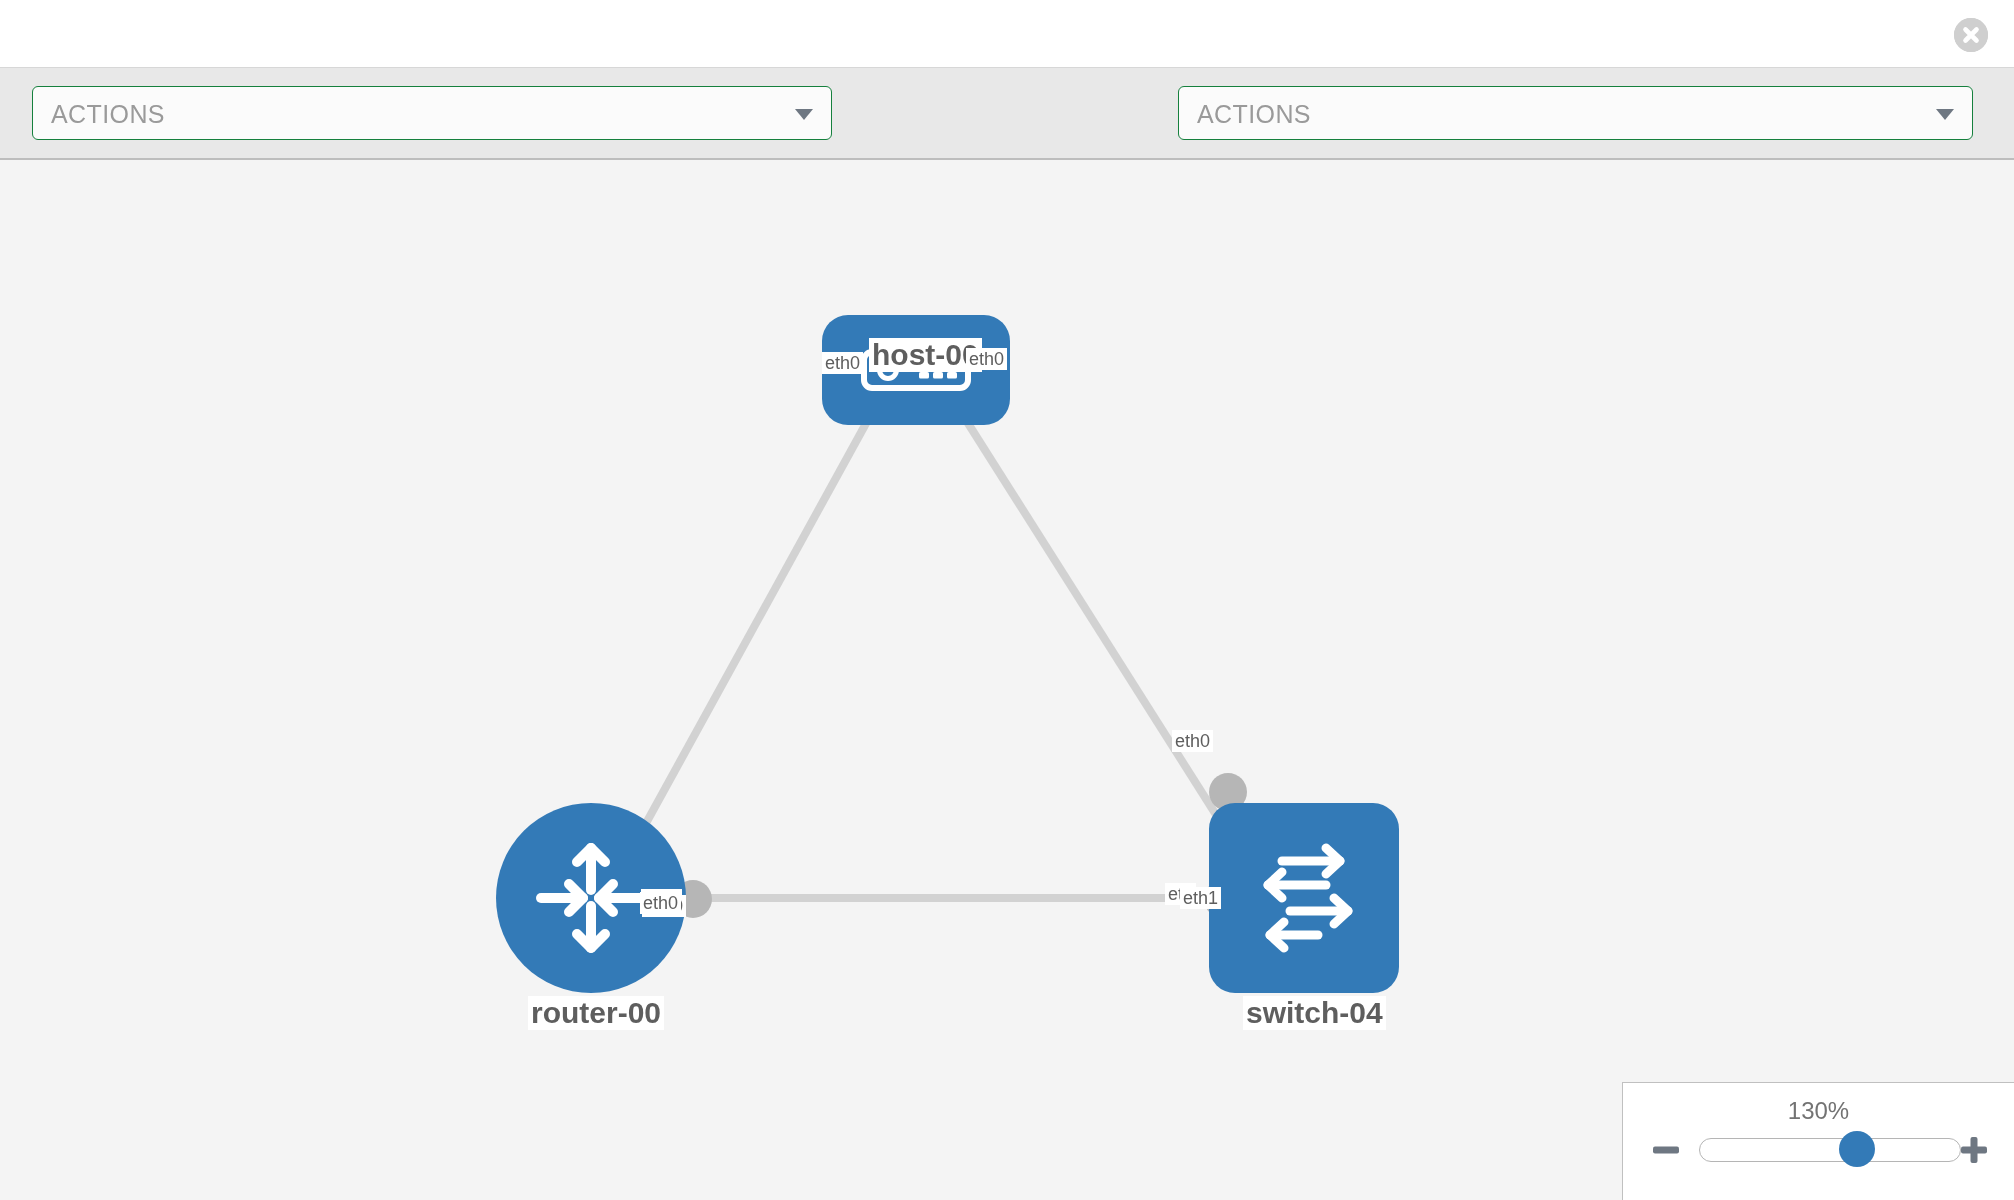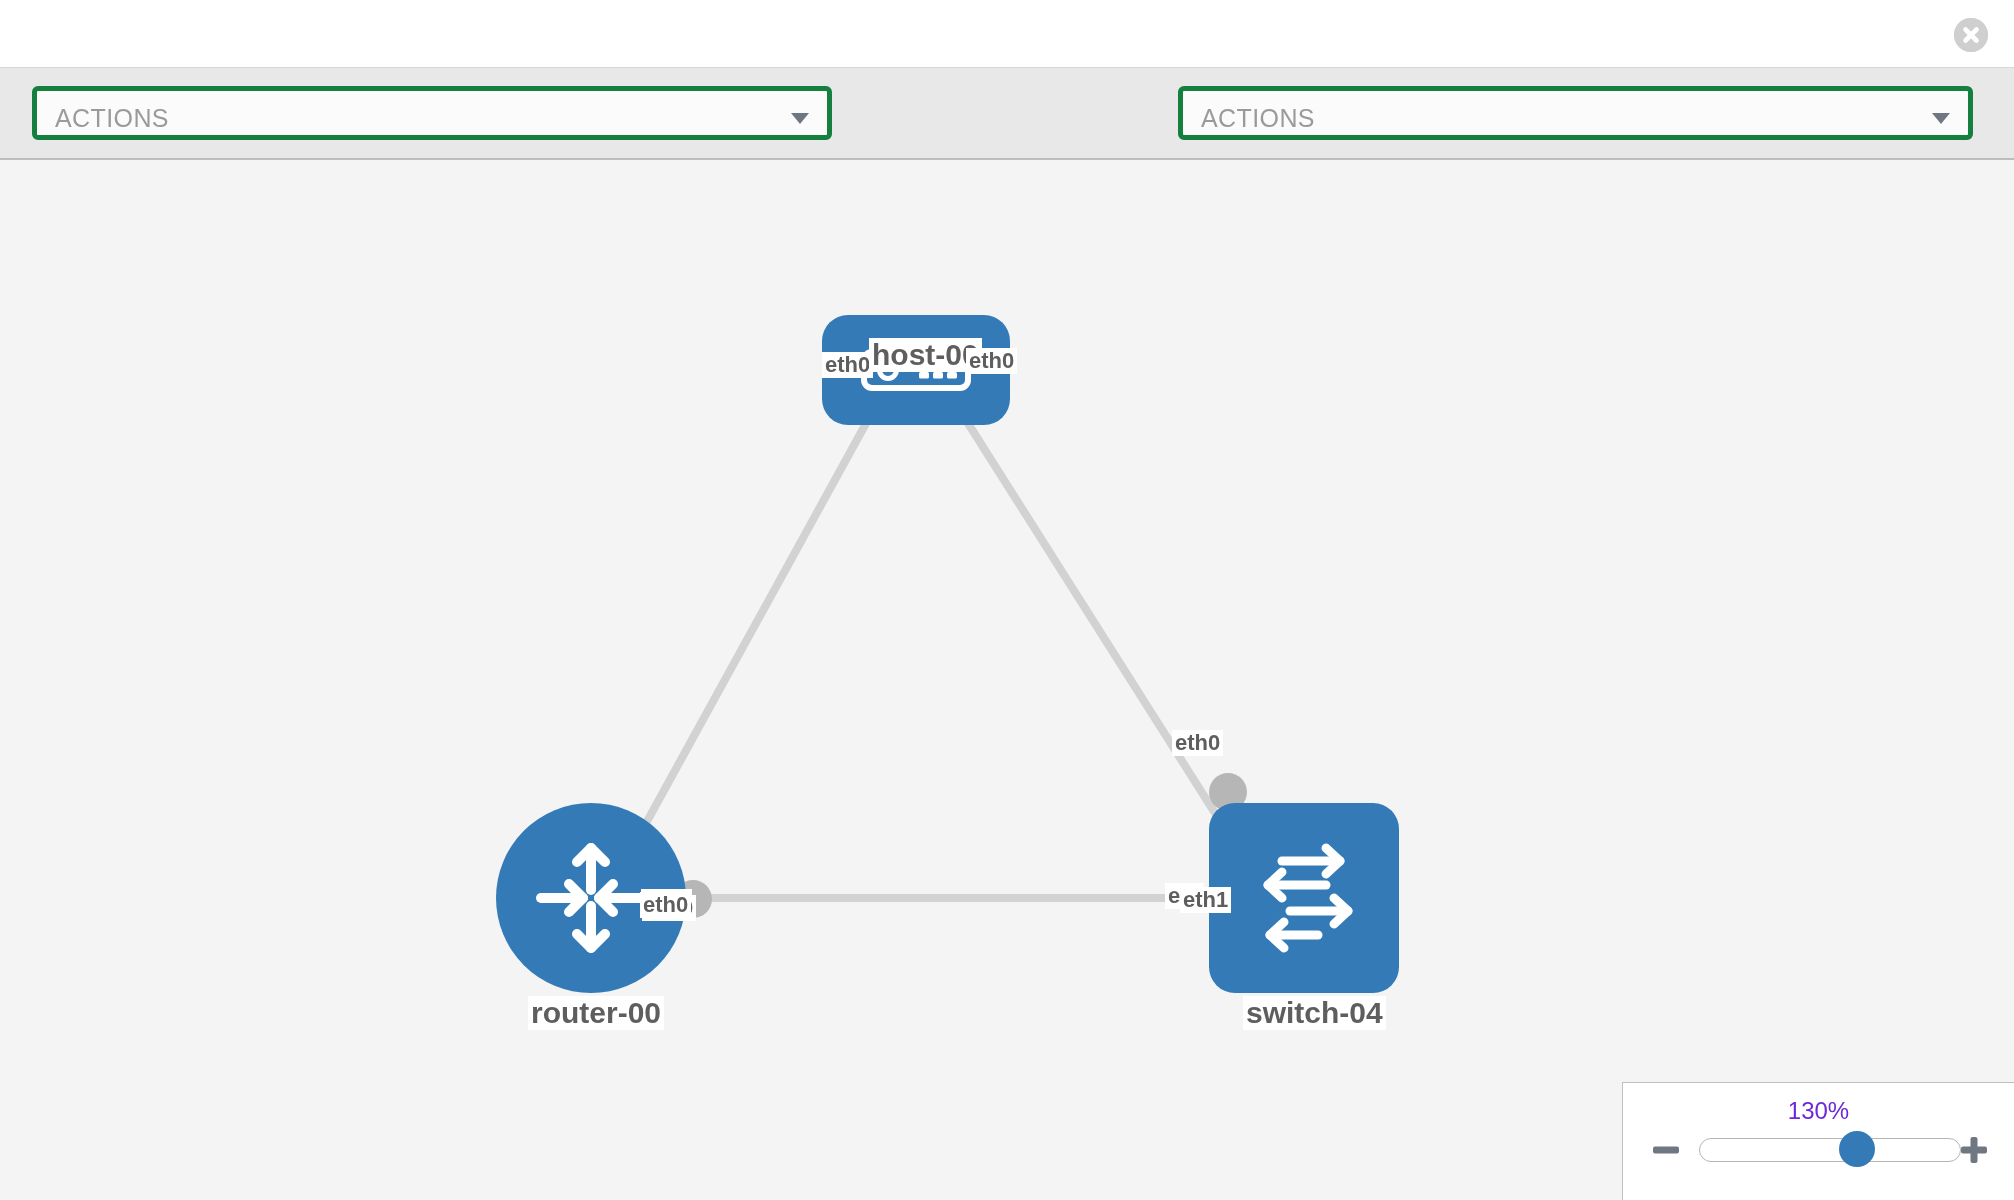--- a/index.html
+++ b/index.html
@@ -56,21 +56,21 @@
     height: 92px;
     background: #e8e8e8;
     border-bottom: 2px solid #bdbdbd;
     box-sizing: border-box;
   }
   .field {
     position: absolute;
     top: 18px;
     height: 54px;
     background: #fbfbfb;
-    border: 5px solid #15803d;
+    border: 1px solid #15803d;
     border-radius: 6px;
     box-sizing: border-box;
   }
   .field.actions { left: 32px; width: 800px; }
   .field.search  { left: 1178px; width: 795px; }
   .field-text {
     position: absolute;
     left: 18px;
     top: 13px;
     font-size: 25px;
@@ -126,21 +126,21 @@
 
   
   .label {
     position: absolute;
     background: #ffffff;
     color: #5e5e5e;
     white-space: nowrap;
     line-height: 1;
   }
   .node-label { font-size: 30px; padding: 2px 3px; font-weight: bold; }
-  .iface-label { font-size: 22px; padding: 2px 3px; font-weight: bold; }
+  .iface-label { font-size: 18px; padding: 2px 3px; }
 
   
   .iface-dot {
     position: absolute;
     background: #b6b6b6;
     border-radius: 50%;
     width: 38px;
     height: 38px;
   }
 
@@ -156,21 +156,21 @@
     border-right: none;
     border-bottom: none;
     box-sizing: border-box;
   }
   .zoom-level {
     position: absolute;
     top: 14px;
     left: 0; right: 0;
     text-align: center;
     font-size: 24px;
-    color: #6d28d9;
+    color: #737373;
   }
   .zoom-minus, .zoom-plus {
     position: absolute;
     top: 53px;
     width: 28px; height: 28px;
     cursor: pointer;
   }
   .zoom-minus { left: 29px; }
   .zoom-plus  { right: 26px; }
   .zoom-track {

